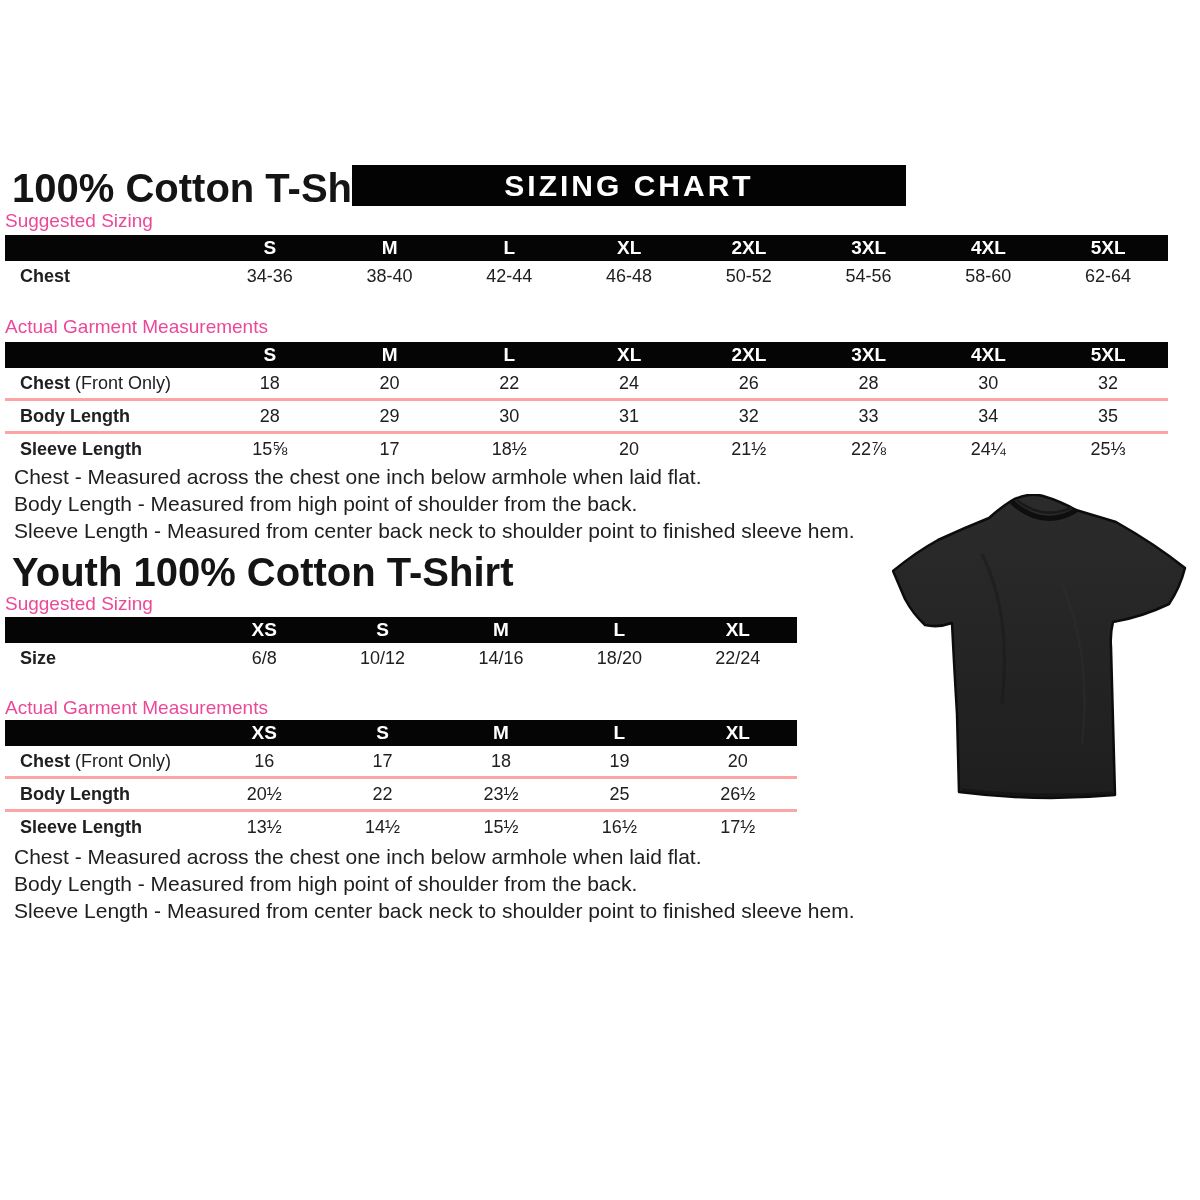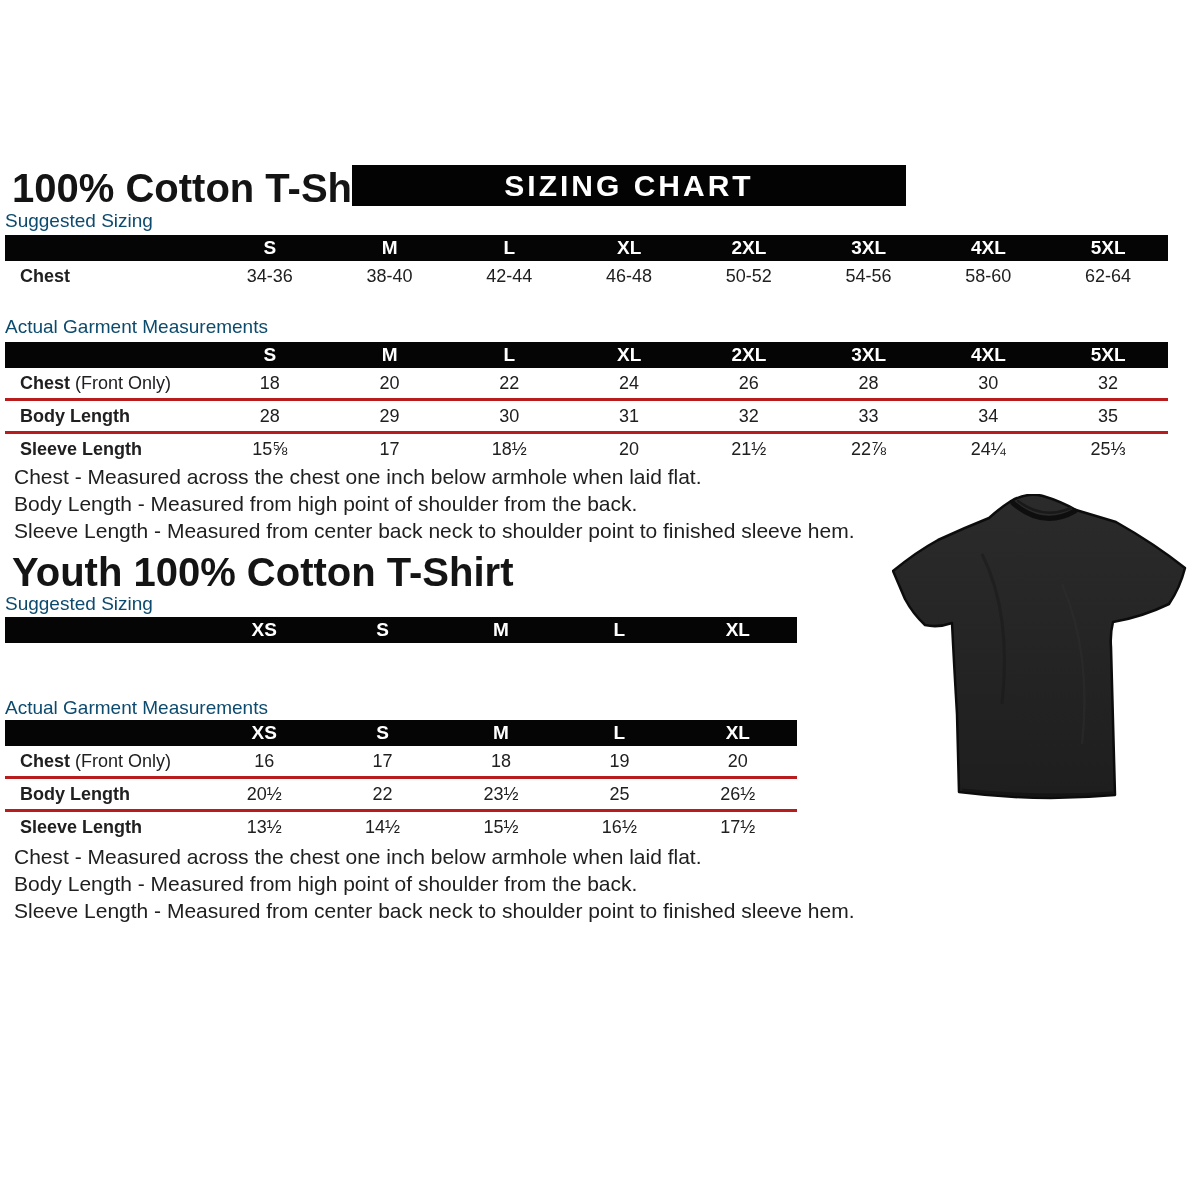--- a/index.html
+++ b/index.html
@@ -6,29 +6,29 @@
   #canvas{
     position:relative;width:1200px;height:1200px;background:#ffffff;overflow:hidden;
     font-family:"Liberation Sans",sans-serif;color:#1b1b1b;
   }
   .abs{position:absolute;}
   .sec-title{font-size:40px;font-weight:bold;color:#141414;white-space:nowrap;letter-spacing:0px;}
   .banner{
     background:#030303;color:#ffffff;text-align:center;
     font-size:30px;font-weight:bold;letter-spacing:3px;line-height:41px;white-space:nowrap;
   }
-  .sub-label{font-size:19px;color:#0c4a6e;white-space:nowrap;}
+  .sub-label{font-size:19px;color:#ec4899;white-space:nowrap;}
   
   .sz-table{font-size:18px;}
   .sz-table .trow{display:grid;align-items:center;}
   .sz-table.adult .trow{grid-template-columns:205px repeat(8,1fr);}
   .sz-table.youth .trow{grid-template-columns:200px repeat(5,1fr);}
   .sz-table .thead{background:#050505;color:#ffffff;font-weight:bold;height:26px;font-size:19px;}
   .sz-table .tbodyrow{height:30px;color:#202020;}
-  .sz-table .tbodyrow + .tbodyrow{border-top:3px solid #b91c1c;}
+  .sz-table .tbodyrow + .tbodyrow{border-top:3px solid #fca5a5;}
   .sz-table .tcell{overflow:hidden;white-space:nowrap;}
   .sz-table .tcell.val,.sz-table .thead .tcell{text-align:center;}
   .sz-table .tcell.label{text-align:left;padding-left:15px;}
   .sz-table .tcell.label b{font-weight:bold;}
   .sz-table .tcell.label span{font-weight:normal;}
   
   .notes{font-size:21px;line-height:27px;color:#202020;white-space:nowrap;}
   .notes div{height:27px;}
 </style>
 </head>
@@ -127,20 +127,28 @@
   <div class="abs sub-label" style="left:5px;top:593px;">Suggested Sizing</div>
 
   <div class="abs sz-table youth" style="left:5px;top:617px;width:792px;">
       <div class="trow thead">
         <div class="tcell label"></div>
         <div class="tcell col">XS</div>
         <div class="tcell col">S</div>
         <div class="tcell col">M</div>
         <div class="tcell col">L</div>
         <div class="tcell col">XL</div>
+      </div>
+      <div class="trow tbodyrow">
+        <div class="tcell label"><b>Size</b></div>
+        <div class="tcell val">6/8</div>
+        <div class="tcell val">10/12</div>
+        <div class="tcell val">14/16</div>
+        <div class="tcell val">18/20</div>
+        <div class="tcell val">22/24</div>
       </div>
     </div>
 
   <div class="abs sub-label" style="left:5px;top:697px;">Actual Garment Measurements</div>
 
   <div class="abs sz-table youth" style="left:5px;top:720px;width:792px;">
       <div class="trow thead">
         <div class="tcell label"></div>
         <div class="tcell col">XS</div>
         <div class="tcell col">S</div>

